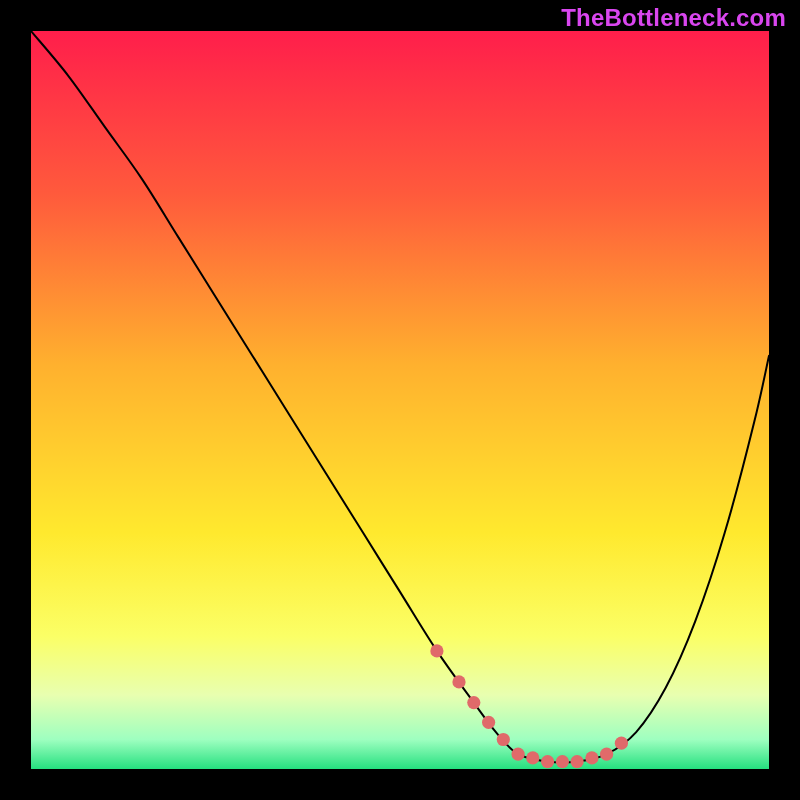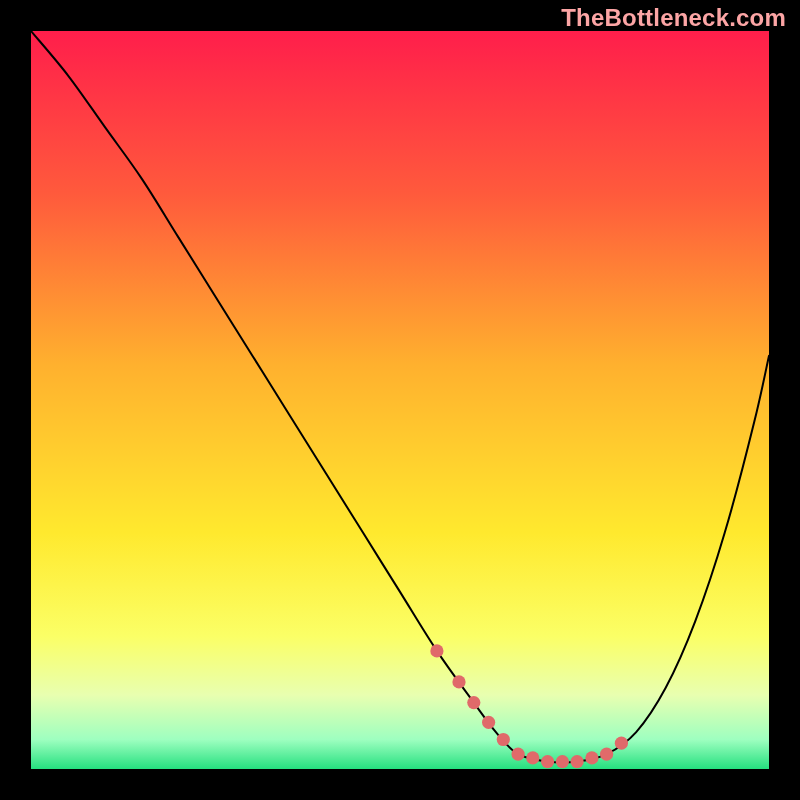--- a/index.html
+++ b/index.html
@@ -14,21 +14,21 @@
   .stage {
     position: relative;
     width: 800px;
     height: 800px;
     background: #000;
   }
   .watermark {
     position: absolute;
     top: 4px;
     right: 14px;
-    color: #fca5a5;
+    color: #d946ef;
     font-size: 24px;
     font-weight: 600;
     letter-spacing: 0.2px;
     z-index: 5;
   }
   svg {
     position: absolute;
     top: 0;
     left: 0;
   }

